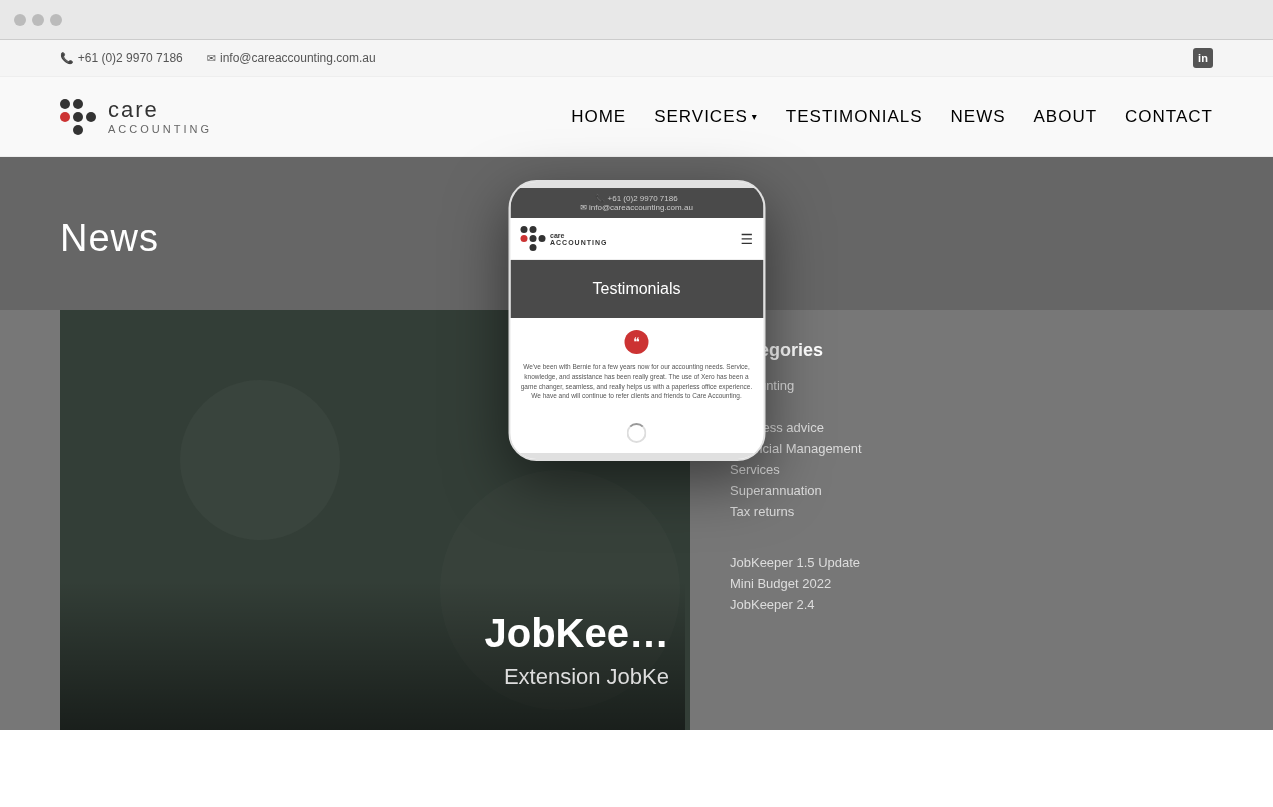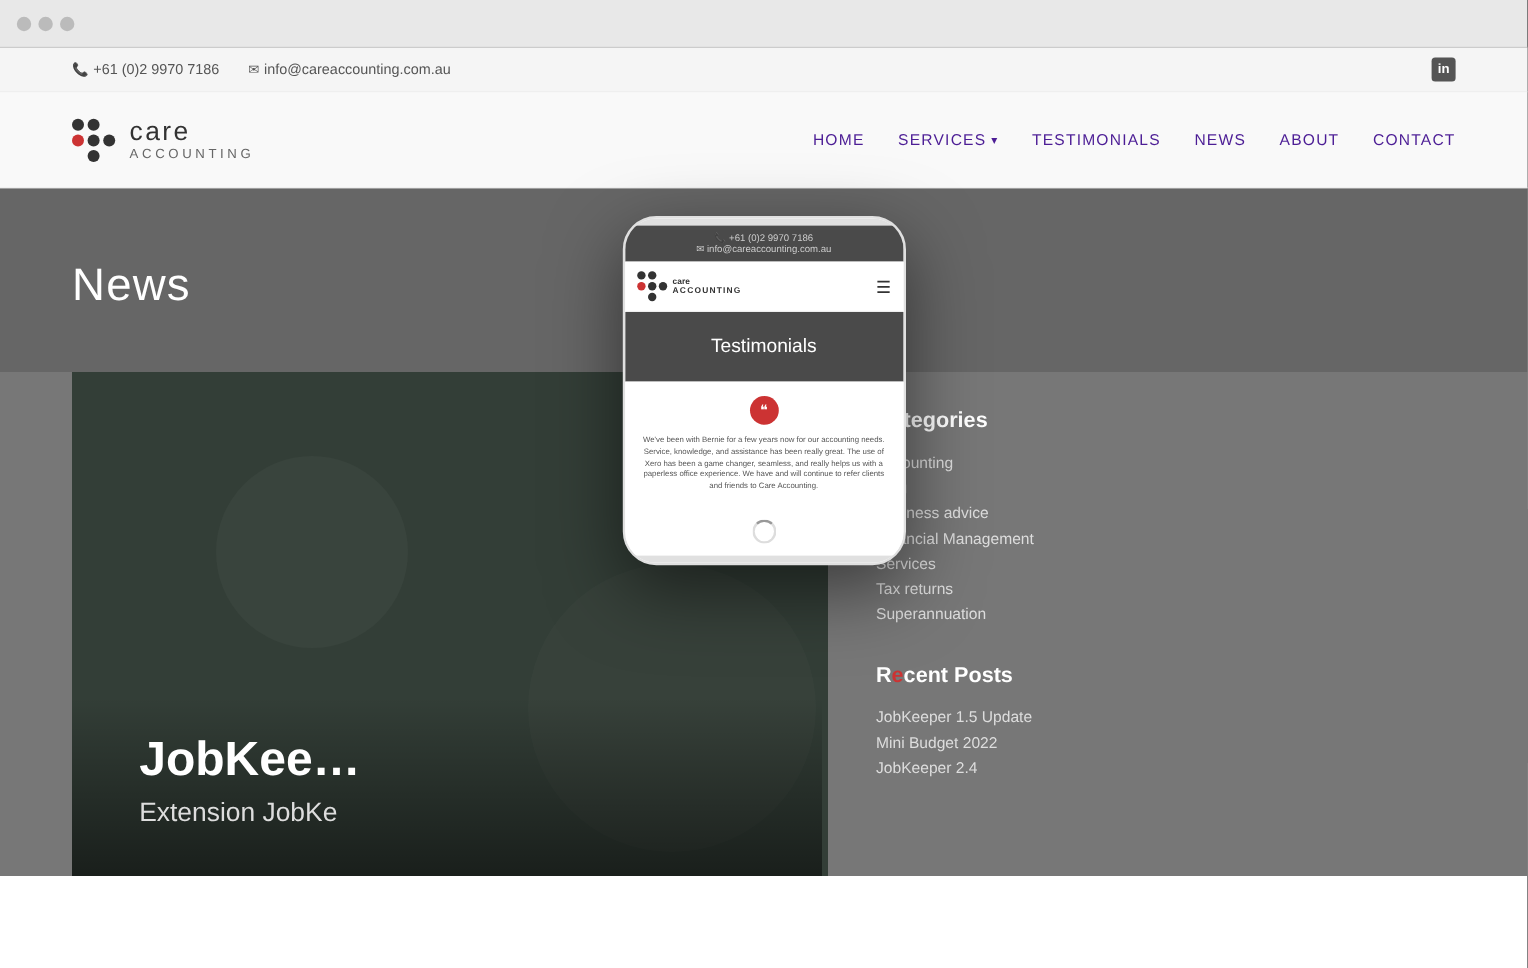--- a/index.html
+++ b/index.html
@@ -80,22 +80,22 @@
     }
     .logo-dot.dark { background: #333; }
     .logo-dot.red { background: #cc3333; }
     .logo-dot.empty { background: transparent; }
     .logo-text { line-height: 1.1; }
     .logo-text .care { font-size: 22px; font-weight: 300; color: #333; letter-spacing: 2px; }
     .logo-text .accounting { font-size: 11px; color: #666; letter-spacing: 3px; text-transform: uppercase; }
 
     .nav-links { display: flex; gap: 28px; align-items: center; }
     .nav-link {
-      font-size: 13px;
-      color: #4c1d95;
+      font-size: 17px;
+      color: #000000;
       text-decoration: none;
       letter-spacing: 1px;
       text-transform: uppercase;
       font-weight: 500;
       cursor: pointer;
     }
     .nav-link.services { display: flex; align-items: center; gap: 4px; }
     .nav-link.services::after {
       content: '▾';
       font-size: 10px;
@@ -128,22 +128,23 @@
       width: 630px;
       min-height: 400px;
       background: #5a6a60;
       position: relative;
       overflow: hidden;
       margin-top: 0;
     }
     .article-card-overlay {
       position: absolute;
       bottom: 0; left: 0; right: 5px;
-      padding: 30px 56px 40px;
+      padding: 30px 16px 40px;
       background: linear-gradient(transparent, rgba(0,0,0,0.5));
+      text-align: right;
     }
     .article-title-partial {
       font-size: 40px;
       color: #fff;
       font-weight: 700;
       margin-bottom: 8px;
     }
     .article-subtitle {
       font-size: 22px;
       color: #ddd;
@@ -188,21 +189,21 @@
     .modal-overlay {
       position: absolute;
       top: 0; left: 0; right: 0; bottom: 0;
       display: flex;
       align-items: center;
       justify-content: center;
       pointer-events: none;
       z-index: 10;
     }
     .phone-device {
-      width: 236px;
+      width: 257px;
       background: #fff;
       border-radius: 28px;
       box-shadow: 0 20px 60px rgba(0,0,0,0.5);
       overflow: hidden;
       border: 2px solid #e0e0e0;
       pointer-events: all;
       position: absolute;
       top: -130px;
       left: 50%;
       transform: translateX(-50%);
@@ -378,25 +379,24 @@
     <div class="sidebar">
       <div class="sidebar-section">
         <h3 class="sidebar-heading">
           C<span class="highlight">a</span>tegories
         </h3>
         <a class="sidebar-link">Accounting</a>
         <a class="sidebar-link">Blog</a>
         <a class="sidebar-link">Business advice</a>
         <a class="sidebar-link">Financial Management</a>
         <a class="sidebar-link">Services</a>
+        <a class="sidebar-link">Superannuation</a>
         <a class="sidebar-link">Tax returns</a>
-        <a class="sidebar-link">Superannuation</a>
       </div>
       <div class="sidebar-section">
-        <h3 class="sidebar-heading">R<span style="color:#cc3333">e</span>cent Posts</h3>
         <a class="sidebar-link">JobKeeper 1.5 Update</a>
         <a class="sidebar-link">Mini Budget 2022</a>
         <a class="sidebar-link">JobKeeper 2.4</a>
       </div>
     </div>
 
     <div class="modal-overlay">
       <div class="phone-device">
         <div class="phone-notch"></div>
 

